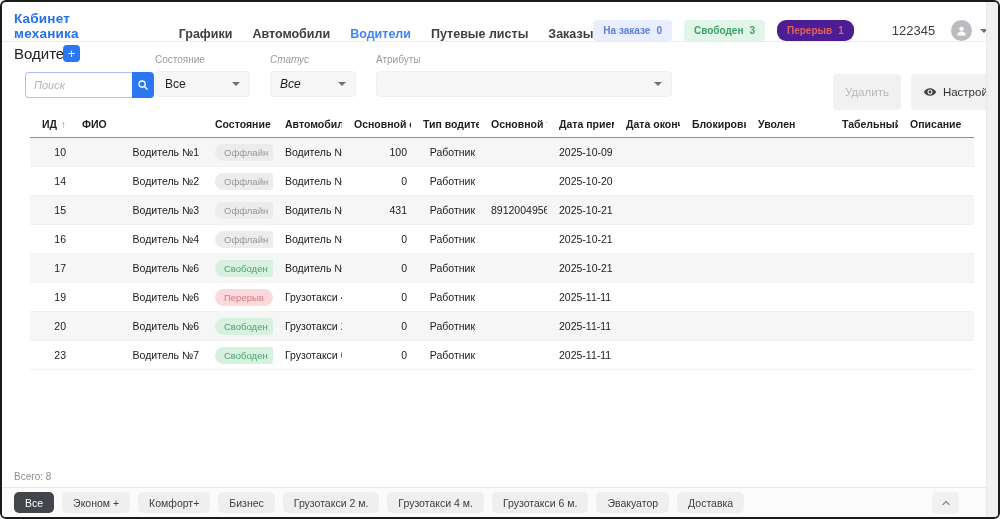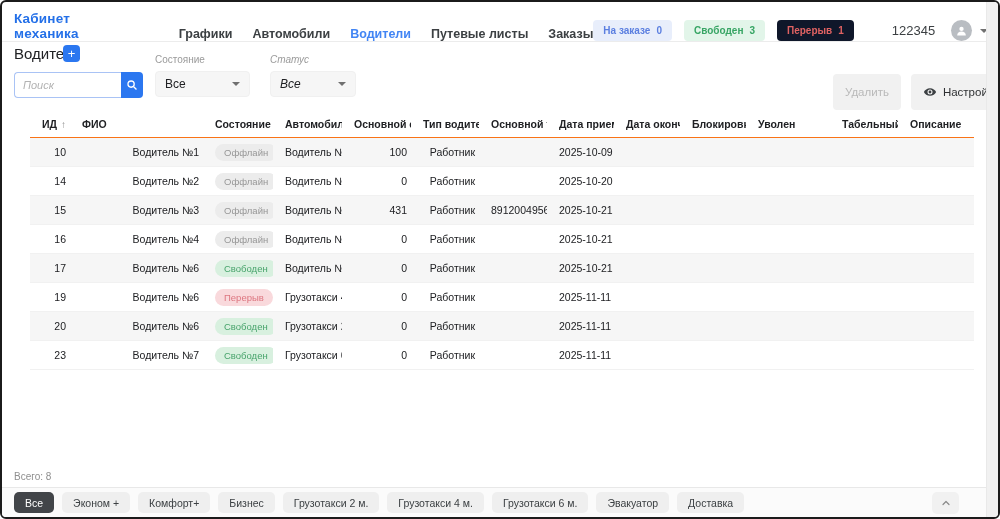--- a/index.html
+++ b/index.html
@@ -11,29 +11,29 @@
   .brand { margin-left:12px; font-size:13.5px; font-weight:bold; color:#2470e8; letter-spacing:.2px; }
   .main-nav { display:flex; gap:20px; margin-left:100px; }
   .nav-item { font-size:12.5px; font-weight:bold; color:#3c4043; cursor:pointer; white-space:nowrap; }
   .nav-item.active { color:#4285f4; }
   .header-right { margin-left:auto; display:flex; align-items:center; margin-right:14px; }
   .status-badges { display:flex; gap:12px; }
   .hbadge { font-size:10px; font-weight:bold; padding:5px 10px; border-radius:4px; white-space:nowrap; }
   .hbadge .cnt { margin-left:6px; }
   .hb-blue  { background:#e8eefb; color:#5b7fe0; }
   .hb-green { background:#e2f5e9; color:#37a564; }
-  .hb-red   { background:#0f172a; color:#e06262; }
+  .hb-red   { background:#4c1d95; color:#e06262;border-radius:9px; }
   .user-id { font-size:13px; color:#3c4043; margin-left:38px; }
   .avatar { width:21px; height:21px; border-radius:50%; background:#b9bdc2; margin-left:16px; display:flex; align-items:center; justify-content:center; cursor:pointer; }
   .caret-down { width:0; height:0; border-left:4px solid transparent; border-right:4px solid transparent; border-top:4px solid #707070; margin-left:8px; cursor:pointer; }
 
   
   .page-title { position:absolute; top:43px; left:12px; font-size:15px; font-weight:500; color:#202124; }
   .add-button { position:absolute; top:43px; left:61px; width:17px; height:17px; background:#2b77f0; color:#ffffff; border:none; border-radius:4px; font-size:13px; line-height:15px; text-align:center; cursor:pointer; padding:0; }
-  .search-group { position:absolute; top:70px; left:12px; display:flex; height:14px; }
+  .search-group { position:absolute; top:70px; left:23px; display:flex; height:14px; }
   .search-input { width:107px; height:26px; border:1px solid #a9c3f5; border-right:none; border-radius:4px 0 0 4px; padding:0 8px; font-size:11px; color:#333; outline:none; }
   .search-input::placeholder { color:#b3b3b3; font-style:italic; }
   .search-button { width:22px; height:26px; background:#2b77f0; border:none; border-radius:0 4px 4px 0; cursor:pointer; display:flex; align-items:center; justify-content:center; padding:0; }
   .filters { position:absolute; top:52px; left:153px; display:flex; }
   .filter { position:relative; }
   .filter .flabel { font-size:10px; color:#9a9a9a; margin-bottom:6px; }
   .filter .fselect { height:26px; background:#f6f6f6; border:1px solid #f0f0f0; border-radius:4px; display:flex; align-items:center; padding:0 9px; cursor:pointer; }
   .filter .fvalue { font-size:12px; color:#202124; flex:1; }
   .f0 { width:95px;  margin-right:20px; }
   .f1 { width:86px;  margin-right:20px;font-style:italic; }
@@ -120,20 +120,27 @@
         <div class="flabel">Состояние</div>
         <div class="fselect">
           <span class="fvalue">Все</span>
           <span class="caret-down"></span>
         </div>
       </div>
       <div class="filter f1">
         <div class="flabel">Статус</div>
         <div class="fselect">
           <span class="fvalue">Все</span>
+          <span class="caret-down"></span>
+        </div>
+      </div>
+      <div class="filter f2">
+        <div class="flabel">Атрибуты</div>
+        <div class="fselect">
+          <span class="fvalue"></span>
           <span class="caret-down"></span>
         </div>
       </div>
     </div>
 
   <div class="action-buttons">
     <button class="btn btn-delete">Удалить</button>
     <button class="btn btn-settings">
       <span style="display:flex">
         <svg width="14" height="14" viewBox="0 0 24 24" fill="#3c4043">

